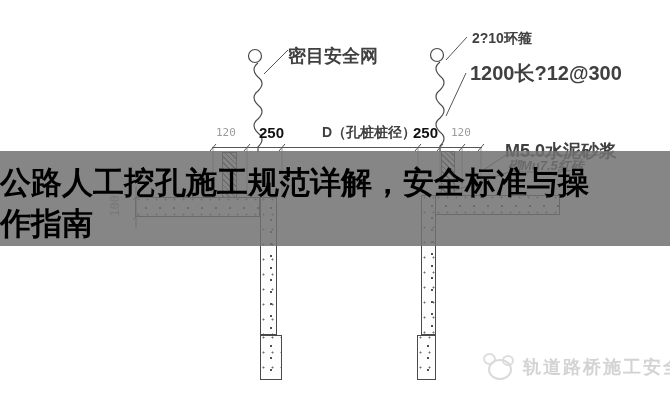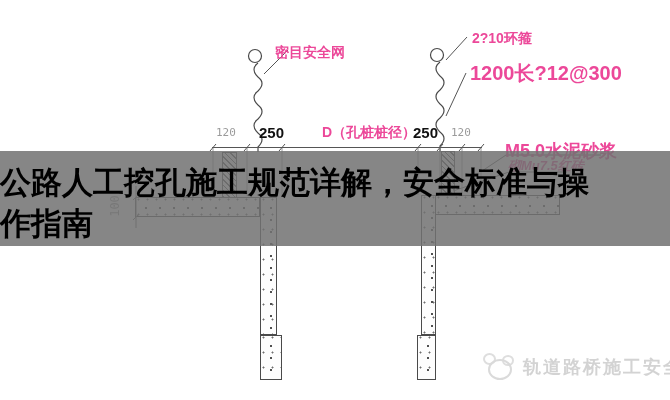--- a/index.html
+++ b/index.html
@@ -31,22 +31,22 @@
   .slab-left{left:135px;top:197px;width:125px;height:20px;}
   .slab-right{left:435px;top:195px;width:125px;height:20px;}
   .brick-left{left:222px;top:152px;width:15px;height:46px;}
   .brick-right{left:441px;top:151px;width:14px;height:45px;}
   .wall-left{left:260px;top:197px;width:17px;height:138px;}
   .wall-right{left:421px;top:195px;width:15px;height:140px;}
   .footing-left{left:260px;top:335px;width:22px;height:45px;}
   .footing-right{left:417px;top:335px;width:19px;height:45px;}
 
   
-  .lbl{position:absolute;color:#ec4899;font-weight:bold;white-space:nowrap;z-index:4;}
-  .lbl-net{left:275px;top:44px;font-size:14px;font-family:Liberation Serif, serif;}
+  .lbl{position:absolute;color:#404040;font-weight:bold;white-space:nowrap;z-index:4;}
+  .lbl-net{left:288px;top:44px;font-size:18px;font-family:Liberation Serif, serif;}
   .lbl-hoop{left:472px;top:30px;font-size:14px;}
   .lbl-rebar{left:470px;top:60px;font-size:20px;}
   .lbl-mortar{left:505px;top:139px;font-size:18px;}
   .lbl-brick{left:508px;top:157px;font-size:13px;font-style:italic;}
   .lbl-d{left:322px;top:124px;font-size:14px;text-align:center;}
   .dim{position:absolute;white-space:nowrap;z-index:4;}
   .dim-gray{color:#9b9b9b;font-family:"DejaVu Sans Mono","Liberation Mono",monospace;font-size:11px;}
   .dim-bold{color:#111;font-weight:bold;font-size:15px;text-align:center;}
   .dim-120-l{left:216px;top:126px;}
   .dim-250-l{left:259px;top:124px;}

